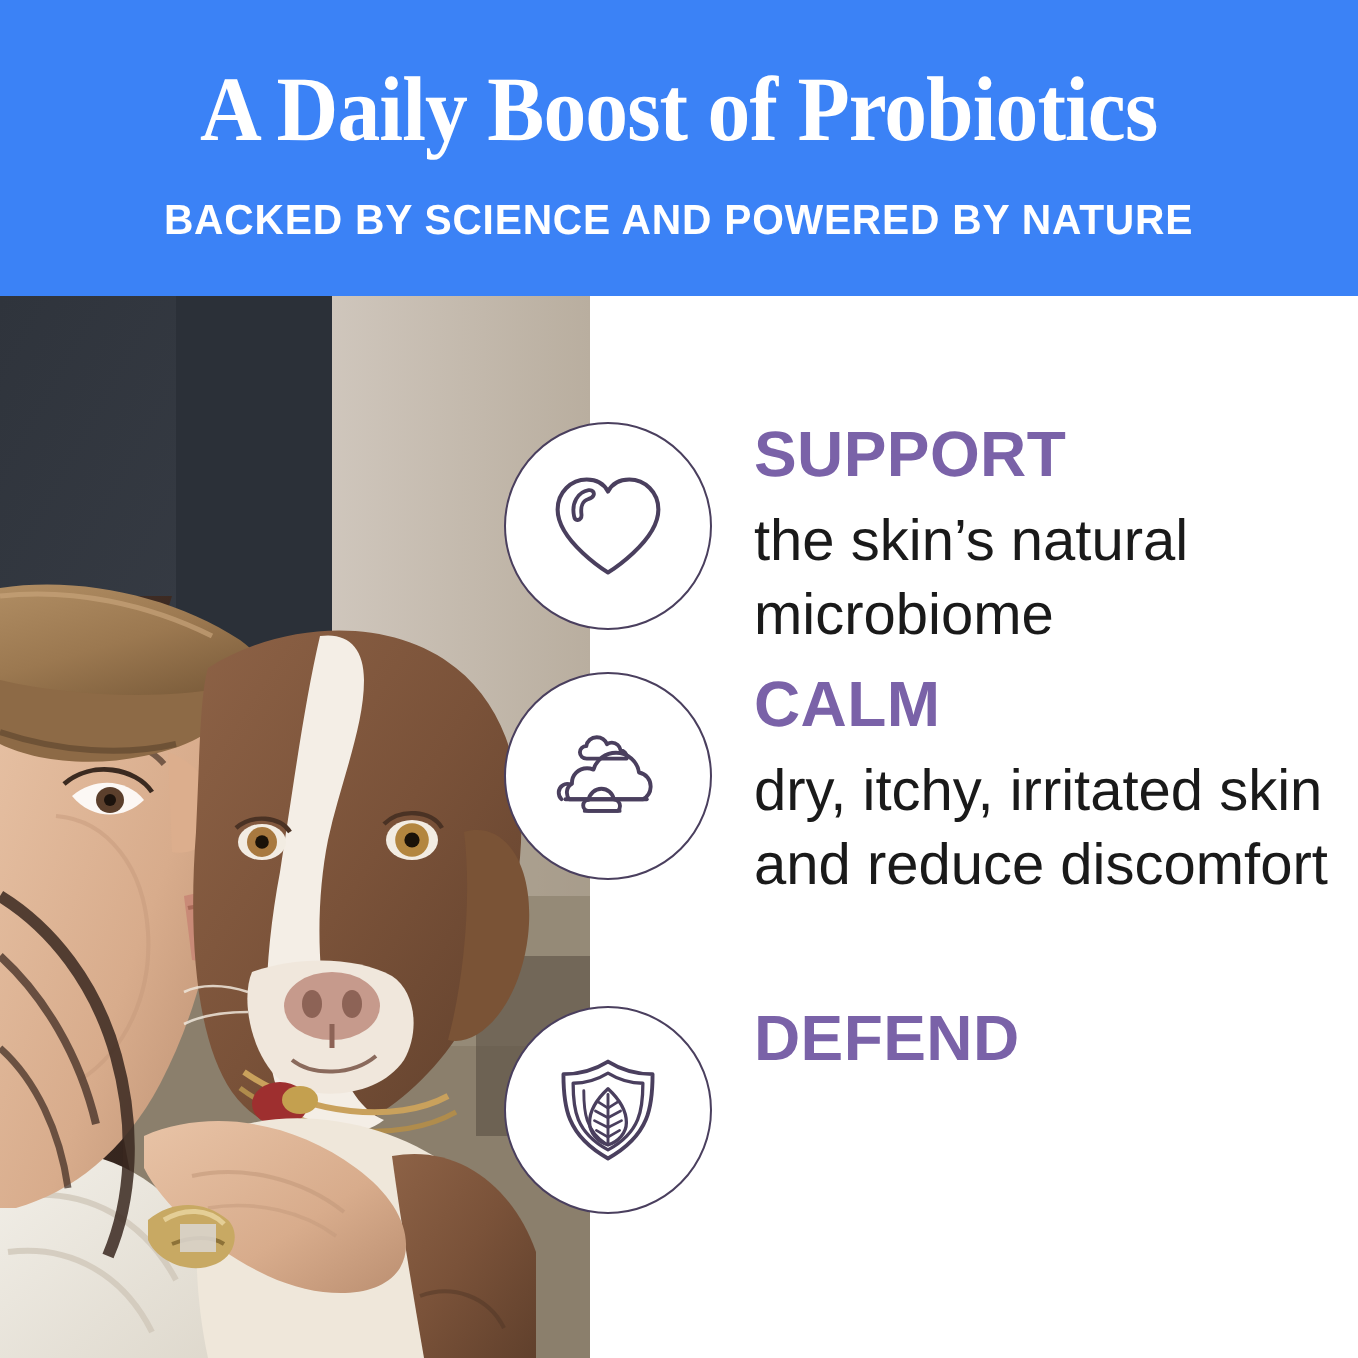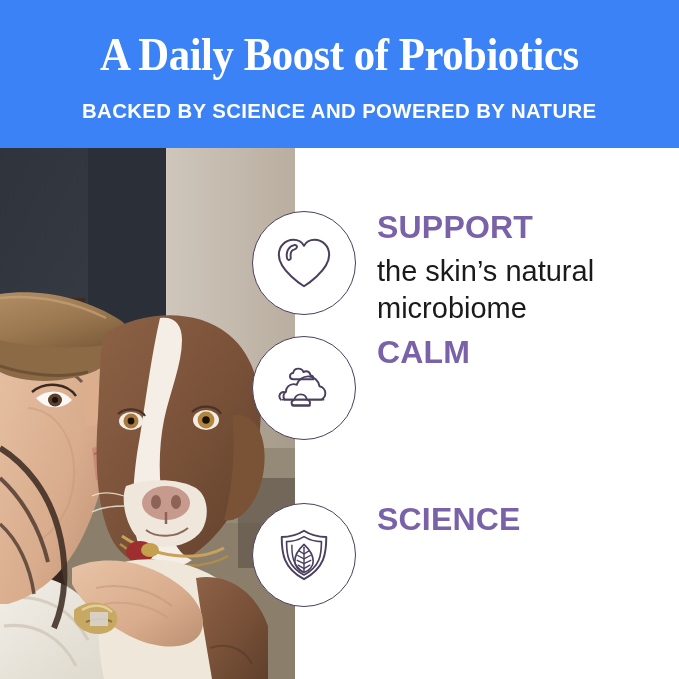--- a/index.html
+++ b/index.html
@@ -289,36 +289,38 @@
         <path d="M8 44 C6 42 6 38.5 8.6 36.8 C9.6 36.1 10.9 35.9 12 36.2" fill="none" stroke="#4a3f5e" stroke-width="2" stroke-linecap="round"></path>
 
         <path d="M22 50 C20.4 50 19.2 48.7 19.2 47.2 C19.2 45.6 20.4 44.4 22 44.3 C22.5 41 25.3 38.6 28.6 38.6 C31.8 38.6 34.4 40.9 35 44 C36.8 44.2 38.2 45.7 38.2 47.5 C38.2 48.5 37.8 49.4 37.1 50 Z" fill="none" stroke="#4a3f5e" stroke-width="2" stroke-linejoin="round"></path>
 
         <path d="M10 44 L52 44" fill="none" stroke="#4a3f5e" stroke-width="2" stroke-linecap="round"></path>
         <path d="M20 50 L38 50" fill="none" stroke="#4a3f5e" stroke-width="2" stroke-linecap="round"></path>
       </svg>
     </div>
     <div class="feature-text">
       <p class="feature-title">CALM</p>
+      <p class="feature-body">dry, itchy, irritated skin
+and reduce discomfort</p>
     </div>
   </div>
 
   <div class="feature feature-3">
     <div class="badge">
       <svg viewBox="0 0 64 64" xmlns="http://www.w3.org/2000/svg">
         <path d="M32 7 C24 12 16 13.5 9 13.5 C9 30 10.5 45 32 57 C53.5 45 55 30 55 13.5 C48 13.5 40 12 32 7 Z" fill="none" stroke="#4a3f5e" stroke-width="2" stroke-linejoin="round"></path>
         <path d="M32 13 C25.5 17 19 18.2 14 18.2 C14 31.5 15.2 43.5 32 52.6 C48.8 43.5 50 31.5 50 18.2 C45 18.2 38.5 17 32 13 Z" fill="none" stroke="#4a3f5e" stroke-width="1.7" stroke-linejoin="round"></path>
         <path d="M19.5 22 C19.5 33 20.4 42.5 31 49.5" fill="none" stroke="#4a3f5e" stroke-width="1.5" stroke-linecap="round"></path>
 
         <path d="M32 21 C38.5 27 41.5 33.5 41.5 38.5 C41.5 44 37.2 48.5 32 50 C26.8 48.5 22.5 44 22.5 38.5 C22.5 33.5 25.5 27 32 21 Z" fill="none" stroke="#4a3f5e" stroke-width="1.7" stroke-linejoin="round"></path>
         <path d="M32 24 L32 50" fill="none" stroke="#4a3f5e" stroke-width="1.5" stroke-linecap="round"></path>
         <path d="M32 31 L26.5 27.5 M32 31 L37.5 27.5" fill="none" stroke="#4a3f5e" stroke-width="1.4" stroke-linecap="round"></path>
         <path d="M32 36 L25.5 32.5 M32 36 L38.5 32.5" fill="none" stroke="#4a3f5e" stroke-width="1.4" stroke-linecap="round"></path>
         <path d="M32 41 L25 37.5 M32 41 L39 37.5" fill="none" stroke="#4a3f5e" stroke-width="1.4" stroke-linecap="round"></path>
         <path d="M32 46 L26 42.5 M32 46 L38 42.5" fill="none" stroke="#4a3f5e" stroke-width="1.4" stroke-linecap="round"></path>
       </svg>
     </div>
     <div class="feature-text">
-      <p class="feature-title">SCIENCE</p>
+      <p class="feature-title">DEFEND</p>
     </div>
   </div>
 
 </div>
 
 </body></html>

